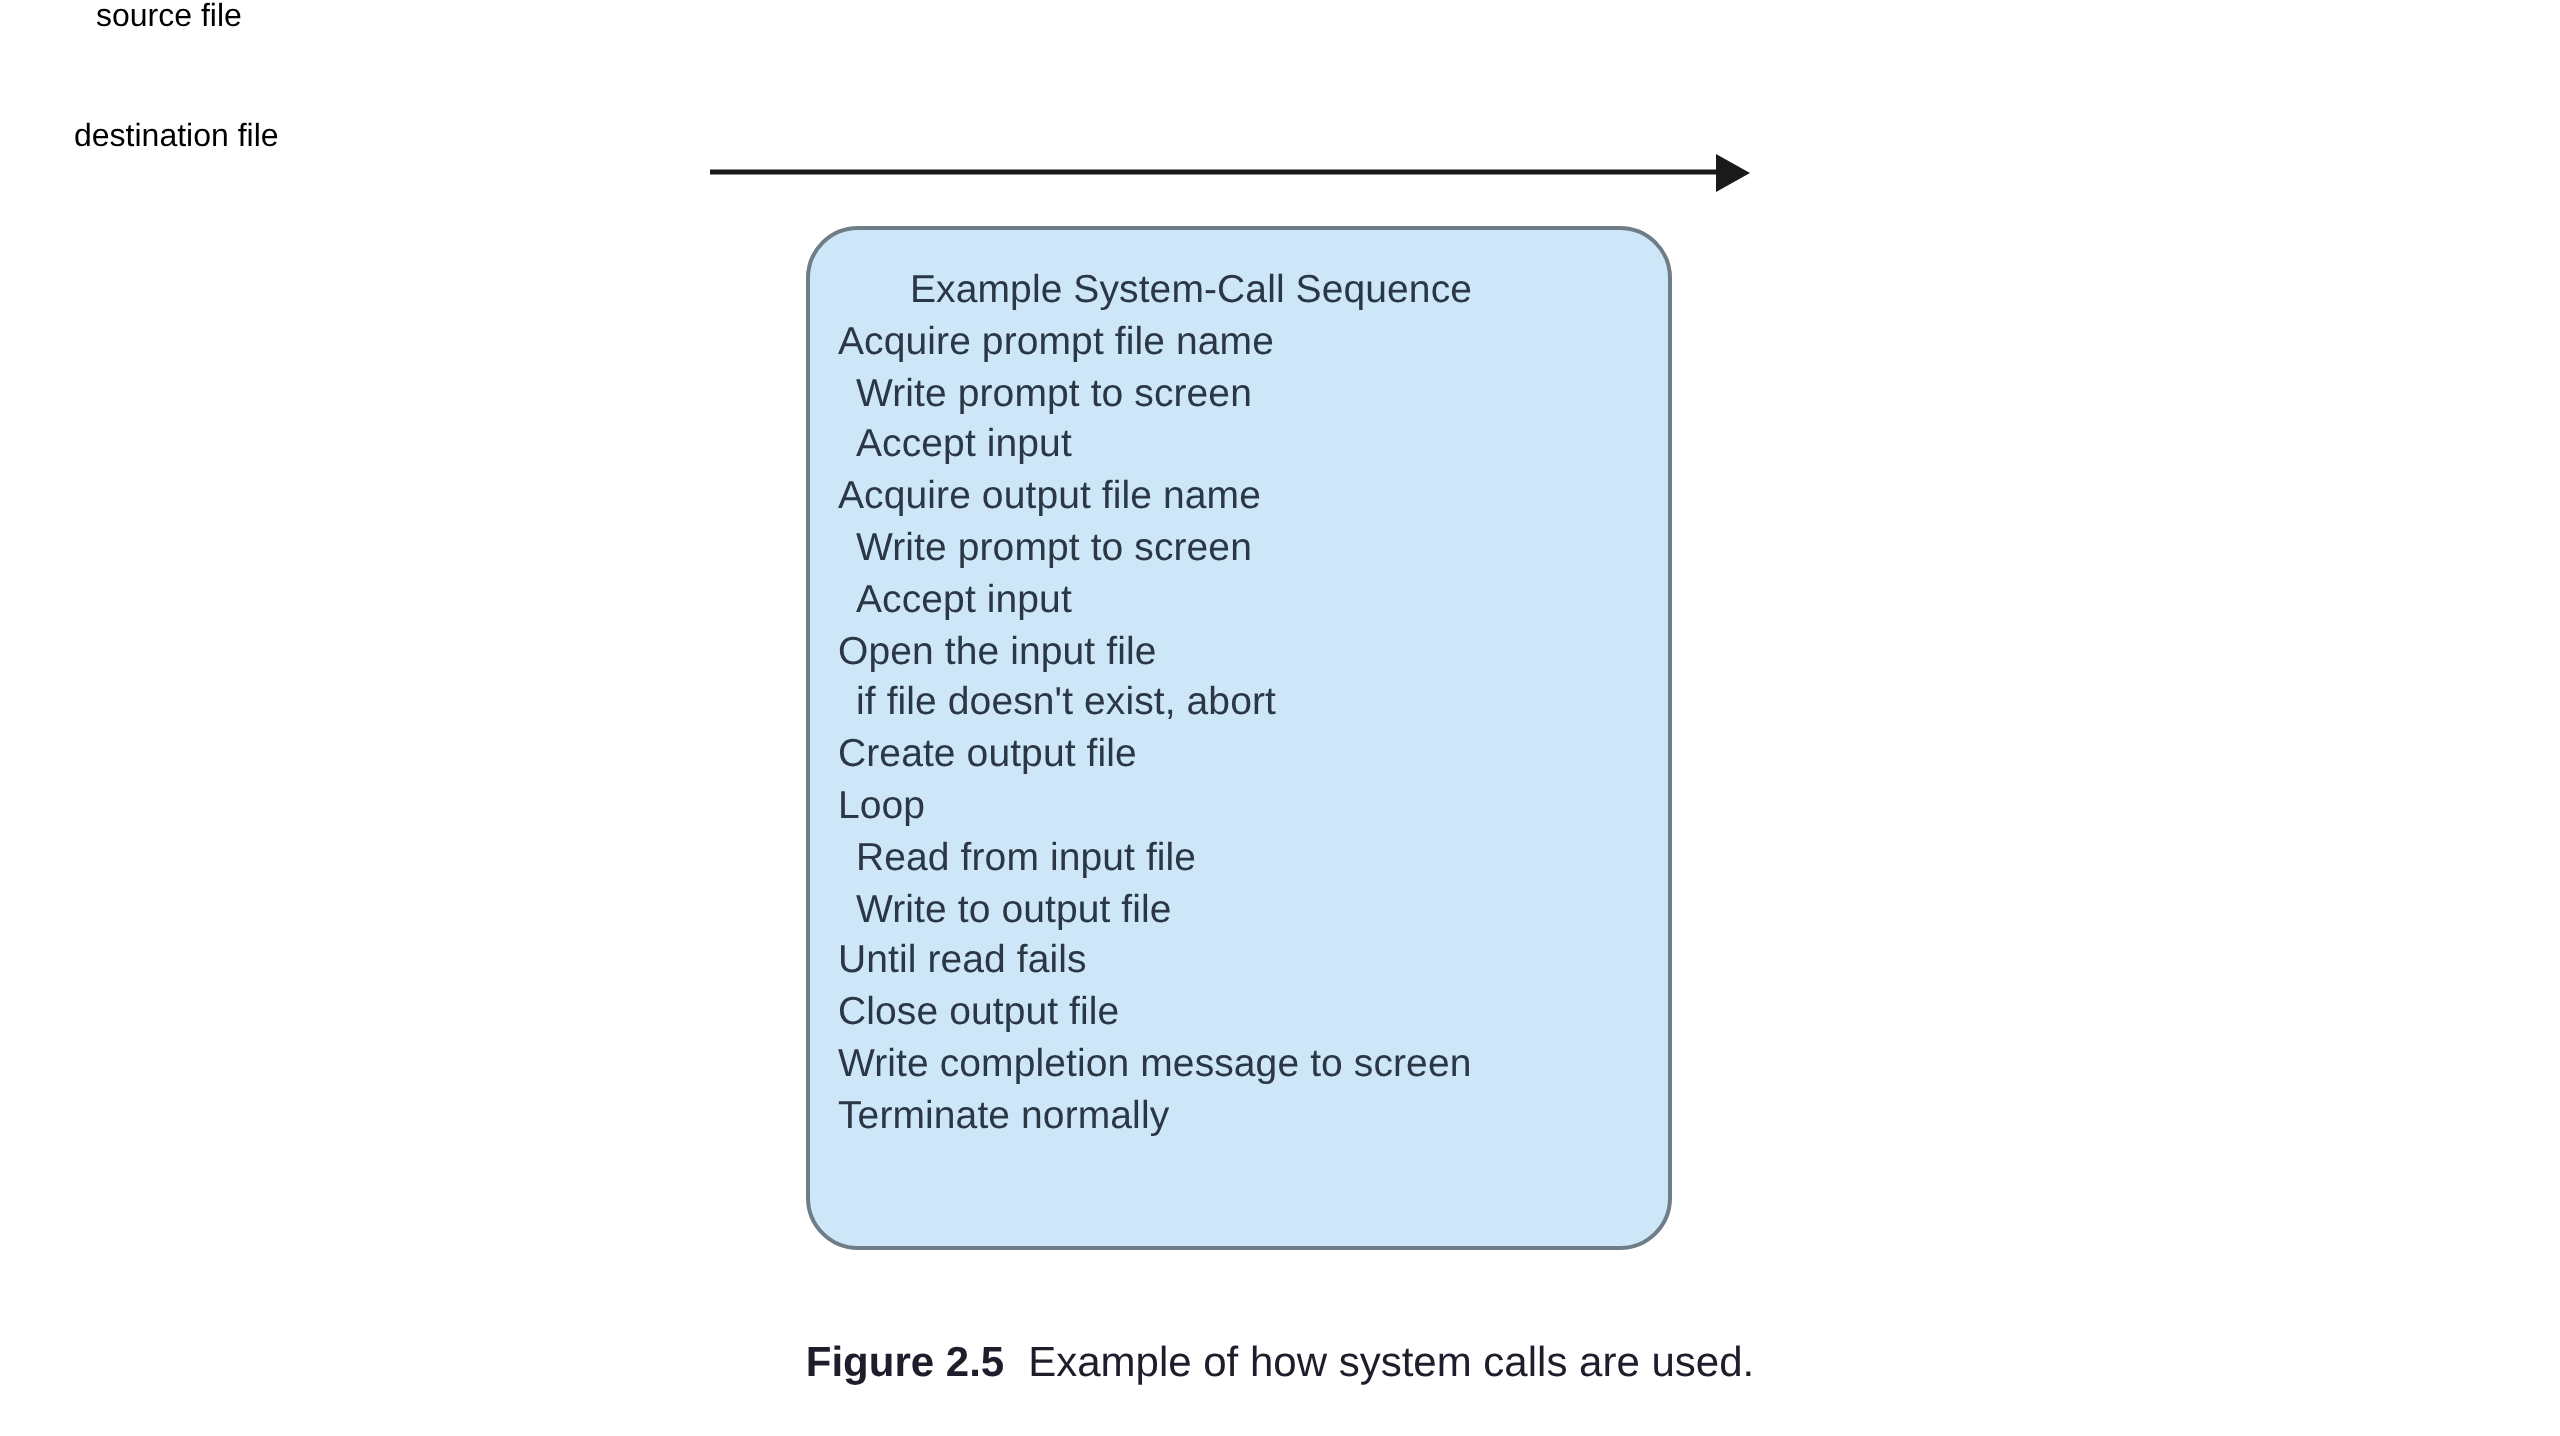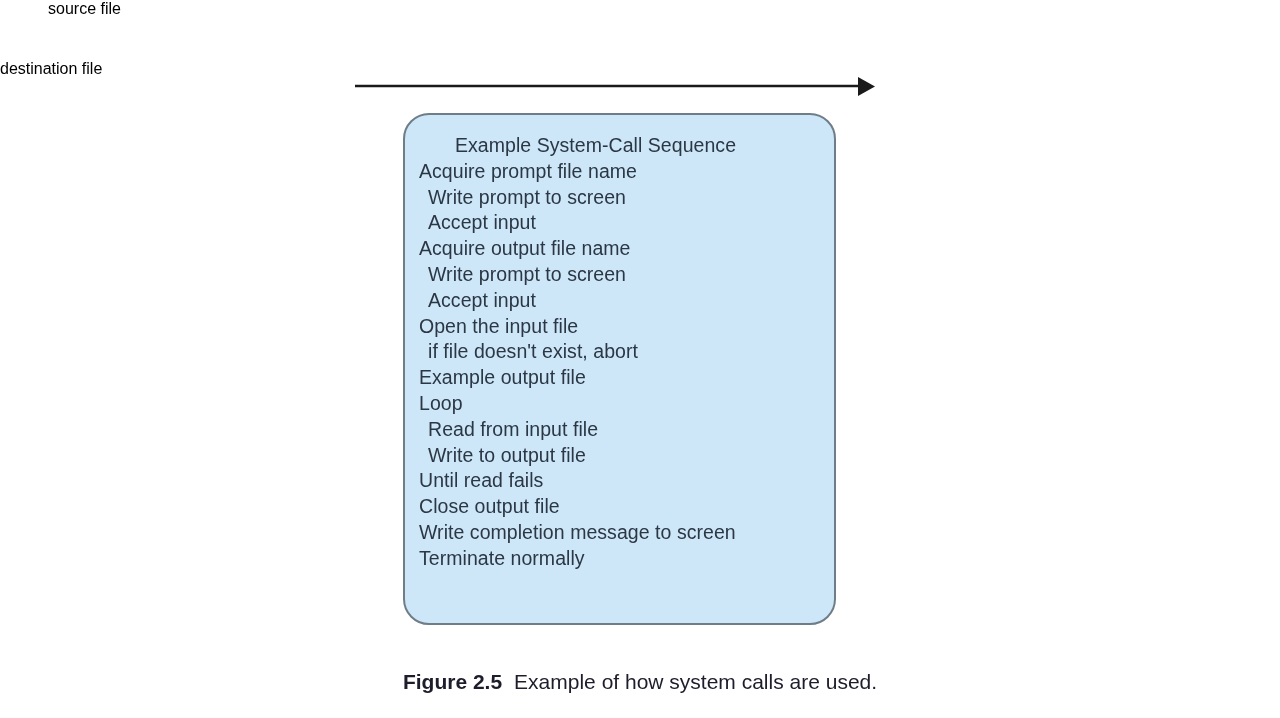--- a/index.html
+++ b/index.html
@@ -24,20 +24,21 @@
     top: 57px;
     width: 167px;
     height: 60px;
     padding-left: 48px;
   }
   #destination-file-box {
     left: 871px;
     top: 57px;
     width: 204px;
     height: 60px;
+    padding-left: 37px;
   }
 
   
   #flow-arrow {
     position: absolute;
     left: 355px;
     top: 72px;
     width: 522px;
     height: 30px;
     overflow: visible;
@@ -118,21 +119,21 @@
       <li class="seq-title">Example System-Call Sequence</li>
 
       <li>Acquire prompt file name</li>
       <li class="indent-1">Write prompt to screen</li>
       <li class="indent-1">Accept input</li>
       <li>Acquire output file name</li>
       <li class="indent-1">Write prompt to screen</li>
       <li class="indent-1">Accept input</li>
       <li>Open the input file</li>
       <li class="indent-1">if file doesn't exist, abort</li>
-      <li>Example output file</li>
+      <li>Create output file</li>
       <li>Loop</li>
       <li class="indent-1">Read from input file</li>
       <li class="indent-1">Write to output file</li>
       <li>Until read fails</li>
       <li>Close output file</li>
       <li>Write completion message to screen</li>
       <li>Terminate normally</li>
     </ul>
   </div>
 

